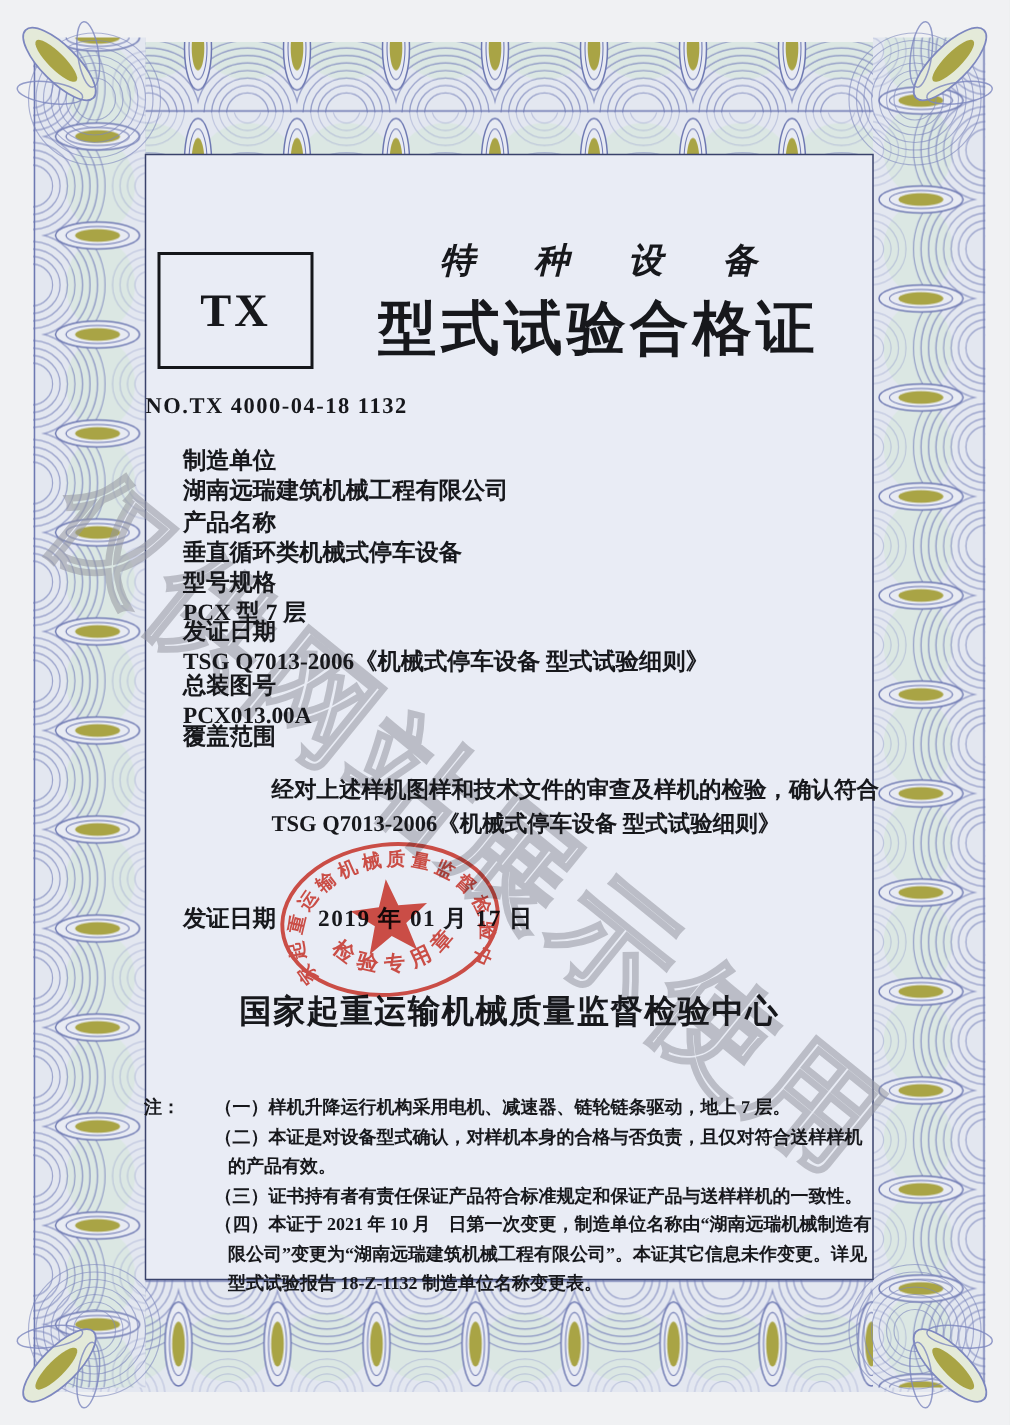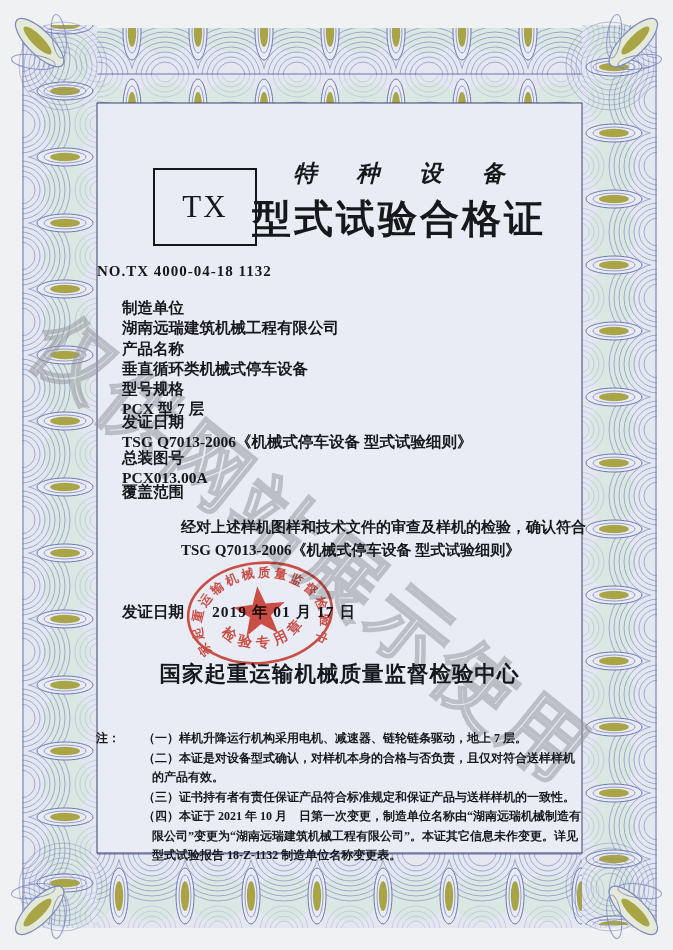--- a/index.html
+++ b/index.html
@@ -18,21 +18,21 @@
     transform:rotate(39deg);transform-origin:left top;
     font-size:80px;font-weight:700;letter-spacing:6px;white-space:nowrap;
     color:transparent;-webkit-text-stroke:2px rgba(150,151,160,0.55);
     pointer-events:none;
   }
 
   
   .tx-box{
     left:105px;top:168px;width:100px;height:74px;
     border:2.5px solid #15161a;display:flex;align-items:center;justify-content:center;
-    font-size:31px;font-weight:400;letter-spacing:2px;margin-left:48px;
+    font-size:31px;font-weight:700;letter-spacing:2px;
   }
   .title-block{left:213px;top:158px;width:372px;text-align:center;}
   .title-sub{font-size:23px;font-weight:700;letter-spacing:17px;text-indent:17px;font-style:italic;}
   .title-main{font-size:39px;font-weight:900;letter-spacing:3px;margin-top:3px;white-space:nowrap;}
   .cert-no{left:97px;top:263px;width:485px;text-align:left;font-size:15px;letter-spacing:1px;font-weight:600;}
 
   
   .frow{left:122px;width:452px;display:flex;font-size:15.5px;line-height:20px;flex-direction:column;}
   .frow .lbl{width:66px;flex:none;font-weight:700;}
   .frow .val{margin-left:0;font-weight:600;white-space:nowrap;}

